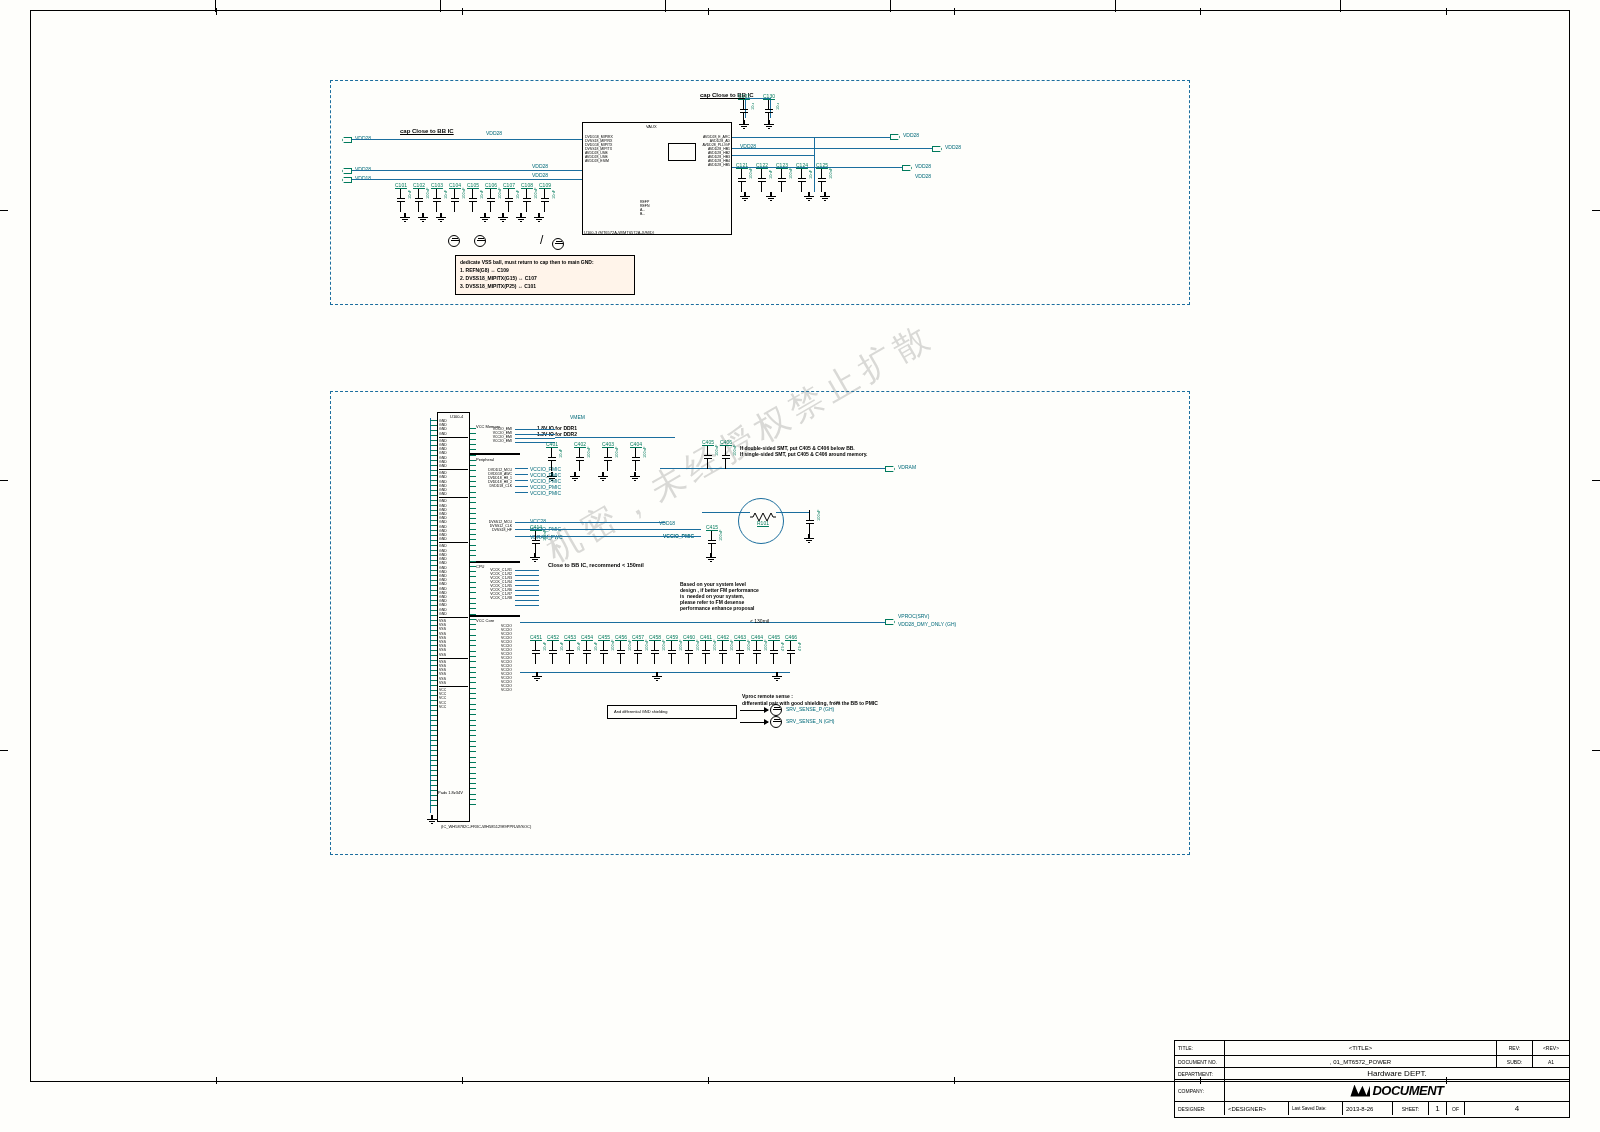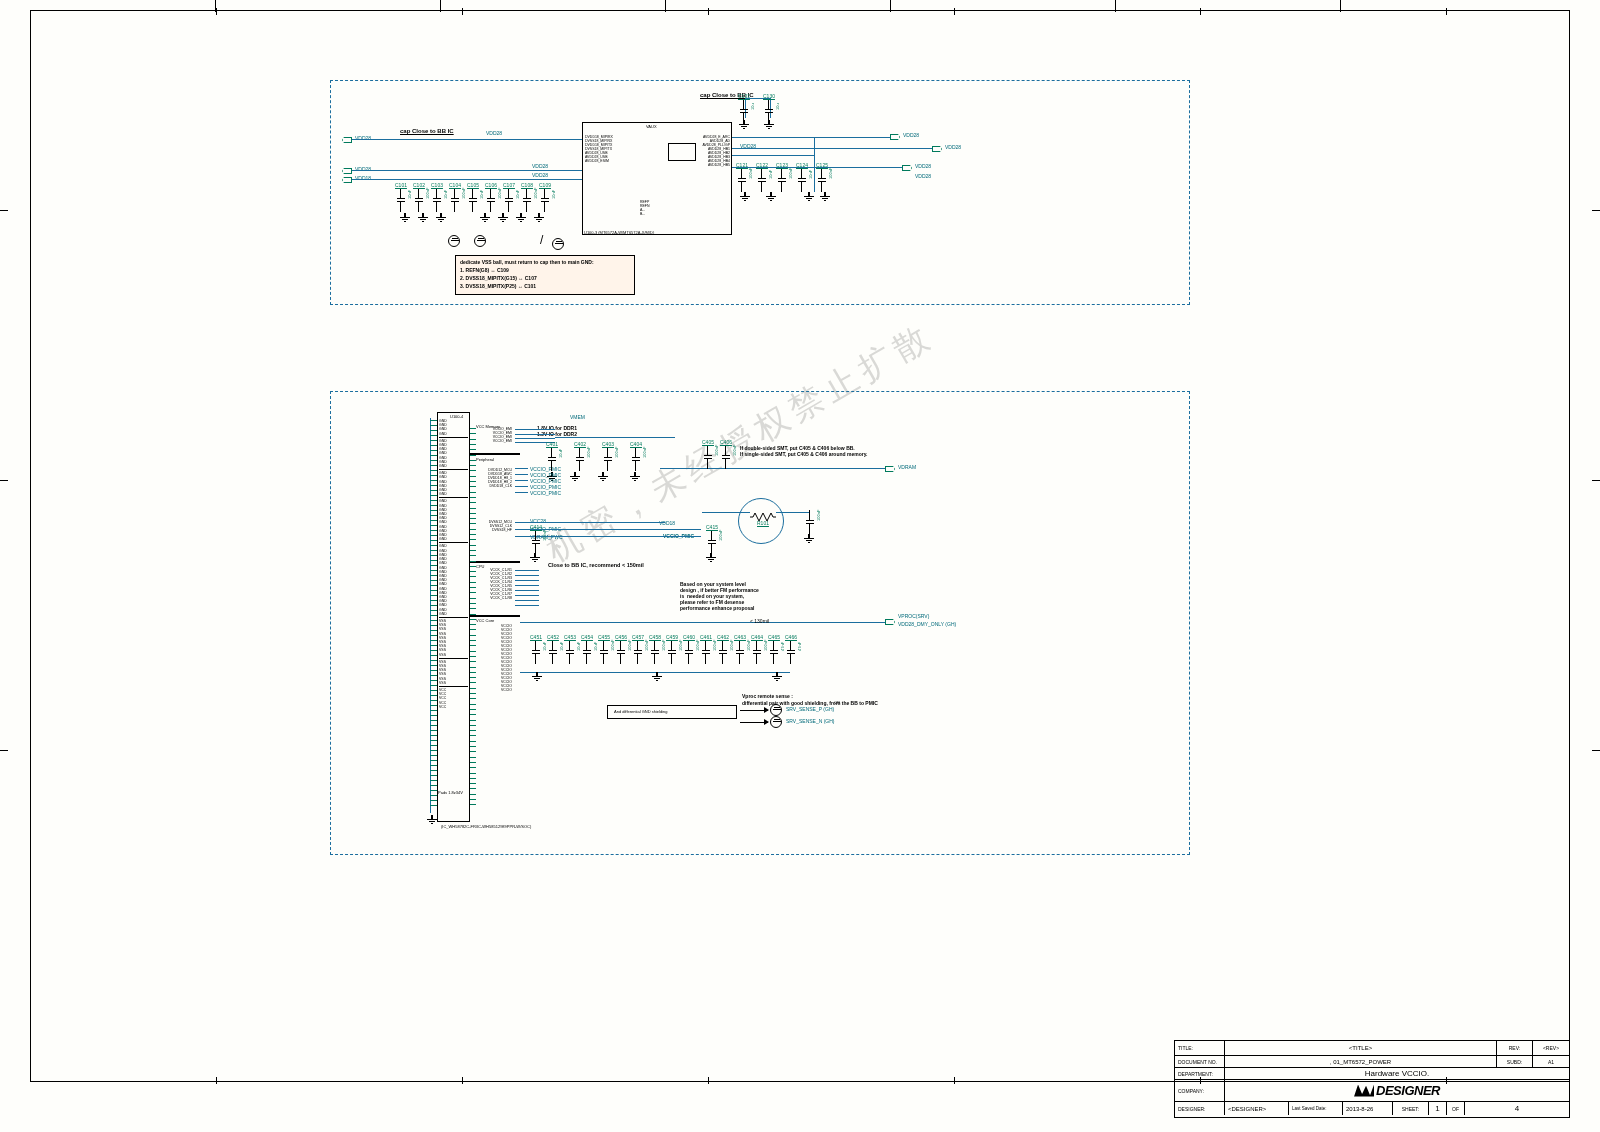--- a/index.html
+++ b/index.html
@@ -617,28 +617,28 @@
     <div class="cell s">&lt;REV&gt;</div>
   </div>
   <div class="row" style="height:12px">
     <div class="cell lab">DOCUMENT NO.</div>
     <div class="cell big">, 01_MT6572_POWER</div>
     <div class="cell s">SUBD:</div>
     <div class="cell s">A1</div>
   </div>
   <div class="row" style="height:12px">
     <div class="cell lab">DEPARTMENT:</div>
-    <div class="cell big" style="font-size:8px">Hardware VCCIO.</div>
+    <div class="cell big" style="font-size:8px">Hardware DEPT.</div>
   </div>
   <div class="row" style="height:22px">
     <div class="cell lab">COMPANY:</div>
     <div class="cell big" style="justify-content:center">
       <div class="logo">
         <span class="mark"></span>
-        <span>DESIGNER</span>
+        <span>DOCUMENT</span>
       </div>
     </div>
   </div>
   <div class="row" style="height:14px">
     <div class="cell lab">DESIGNER:</div>
     <div class="cell" style="width:64px">&lt;DESIGNER&gt;</div>
     <div class="cell" style="width:54px; font-size:4.5px">Last Saved Date:</div>
     <div class="cell" style="width:50px">2013-8-26</div>
     <div class="cell s">SHEET:</div>
     <div class="cell" style="width:18px; justify-content:center; font-size:8px">1</div>

